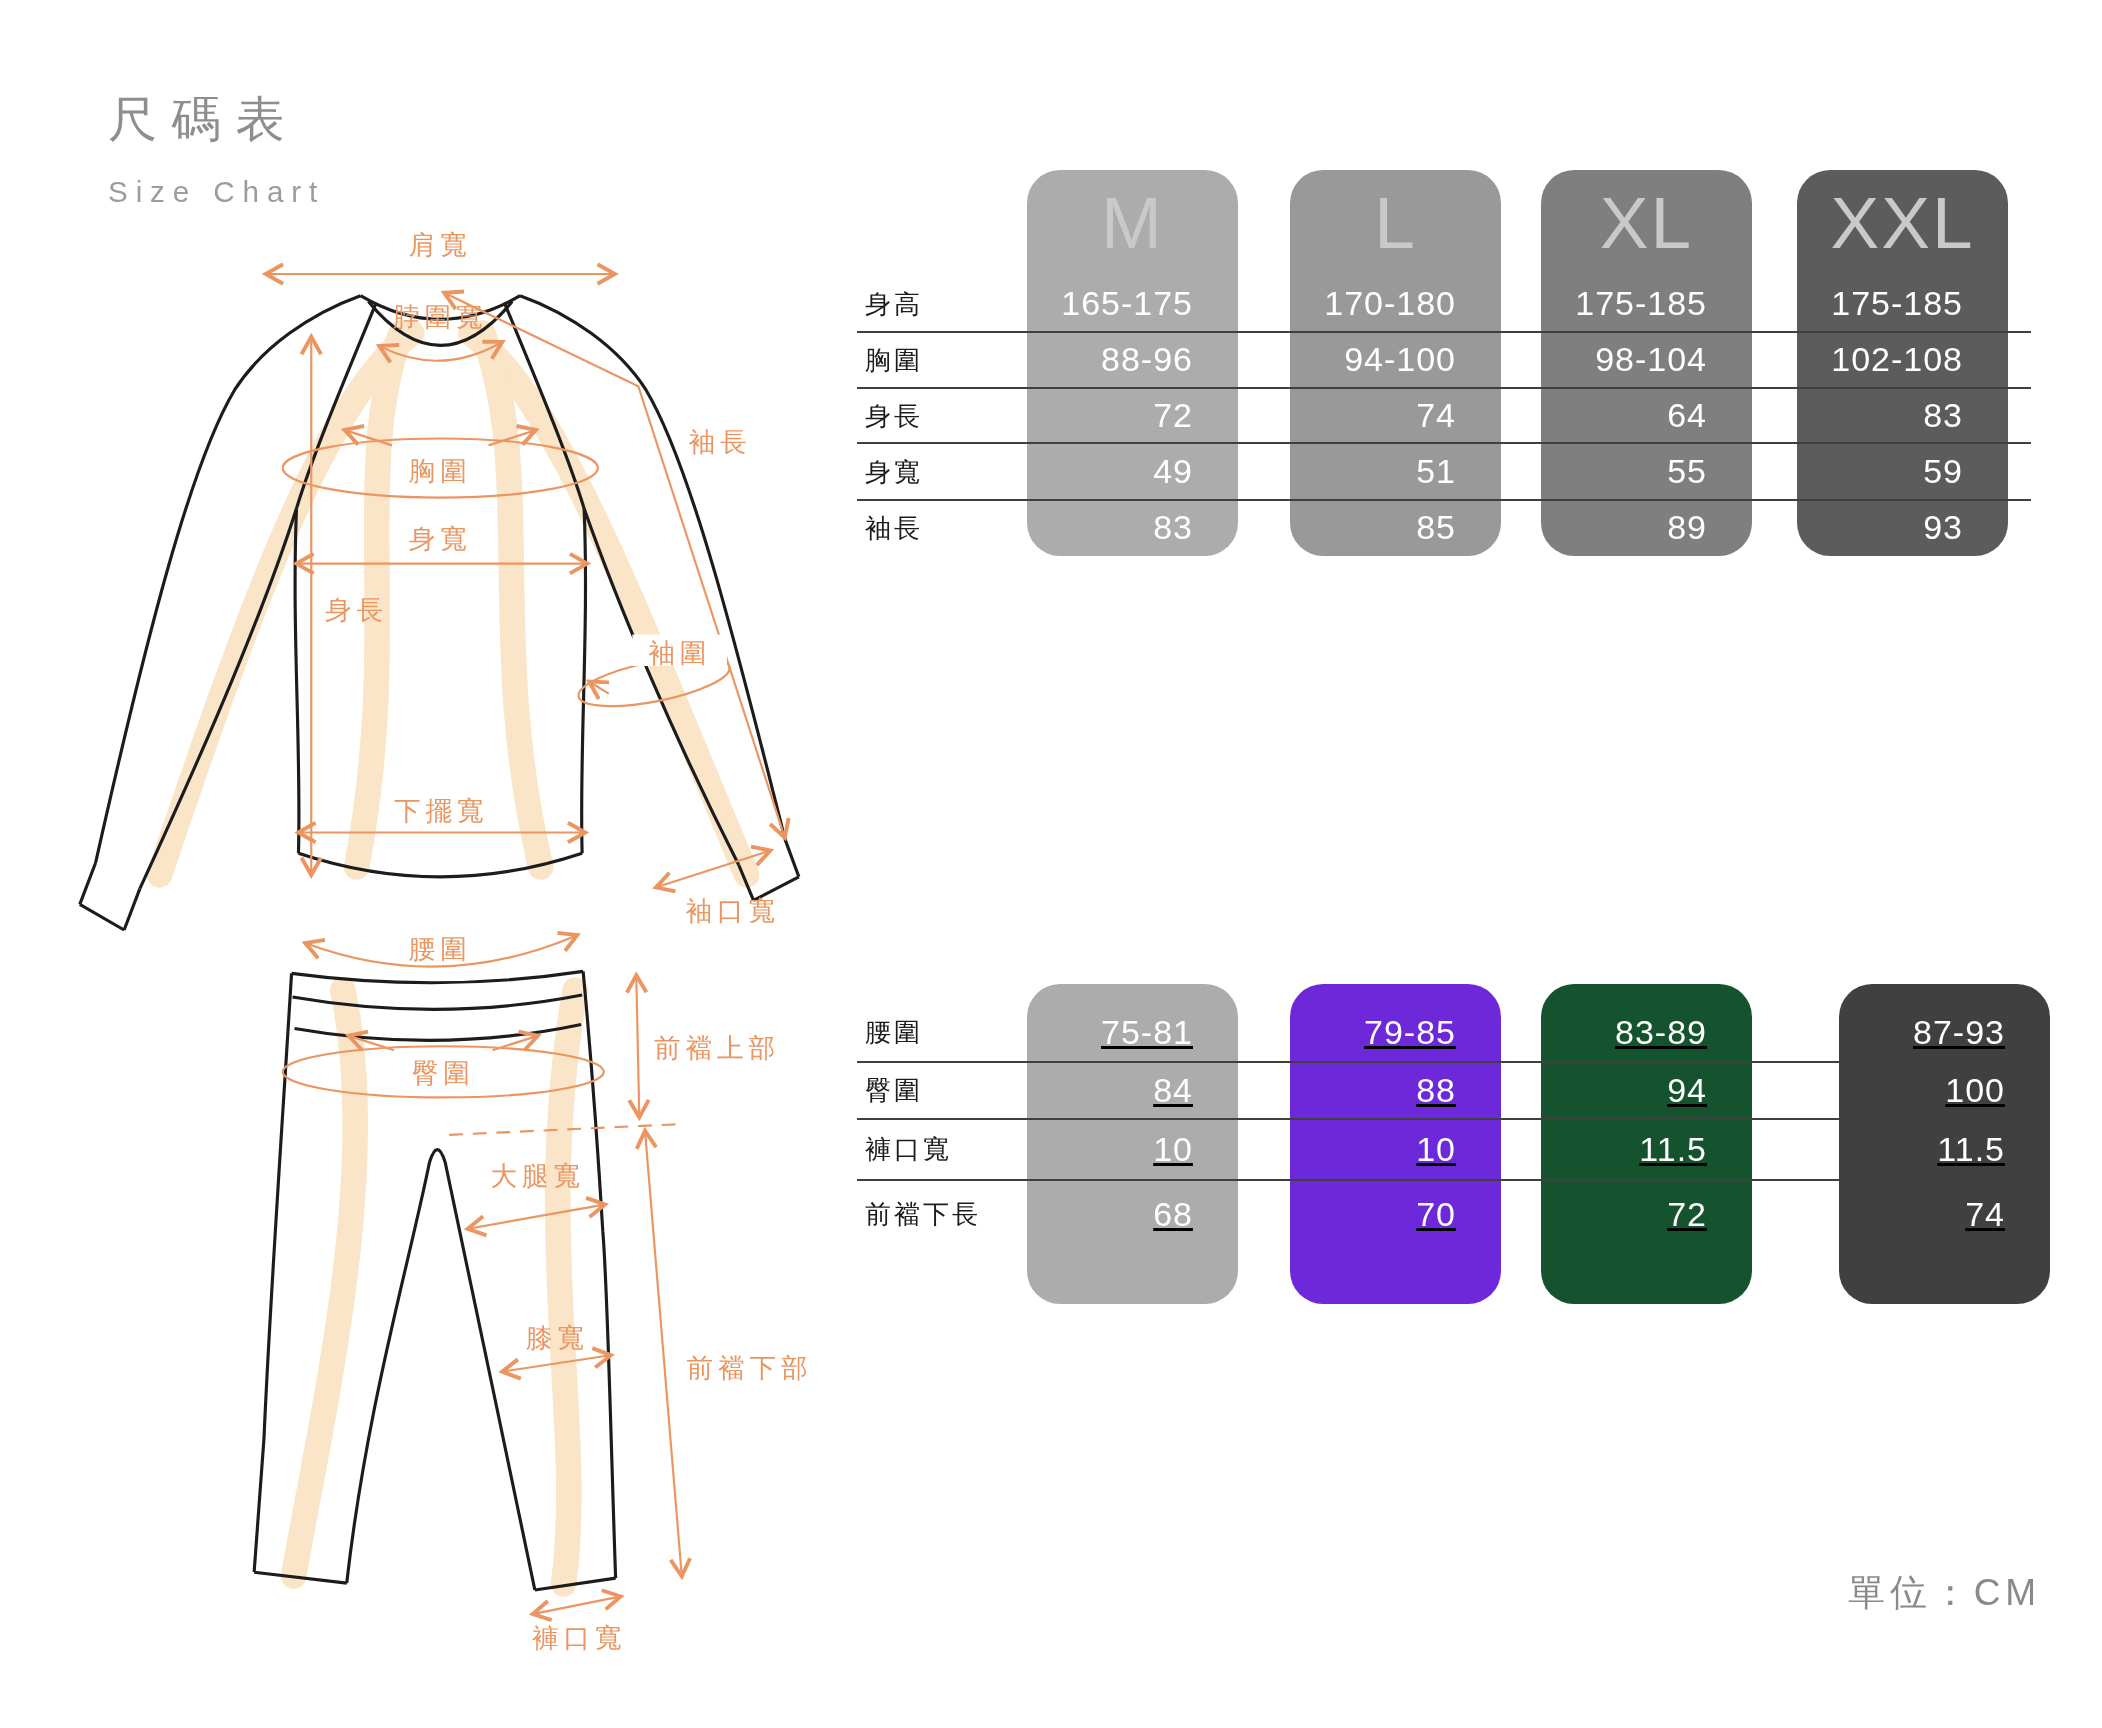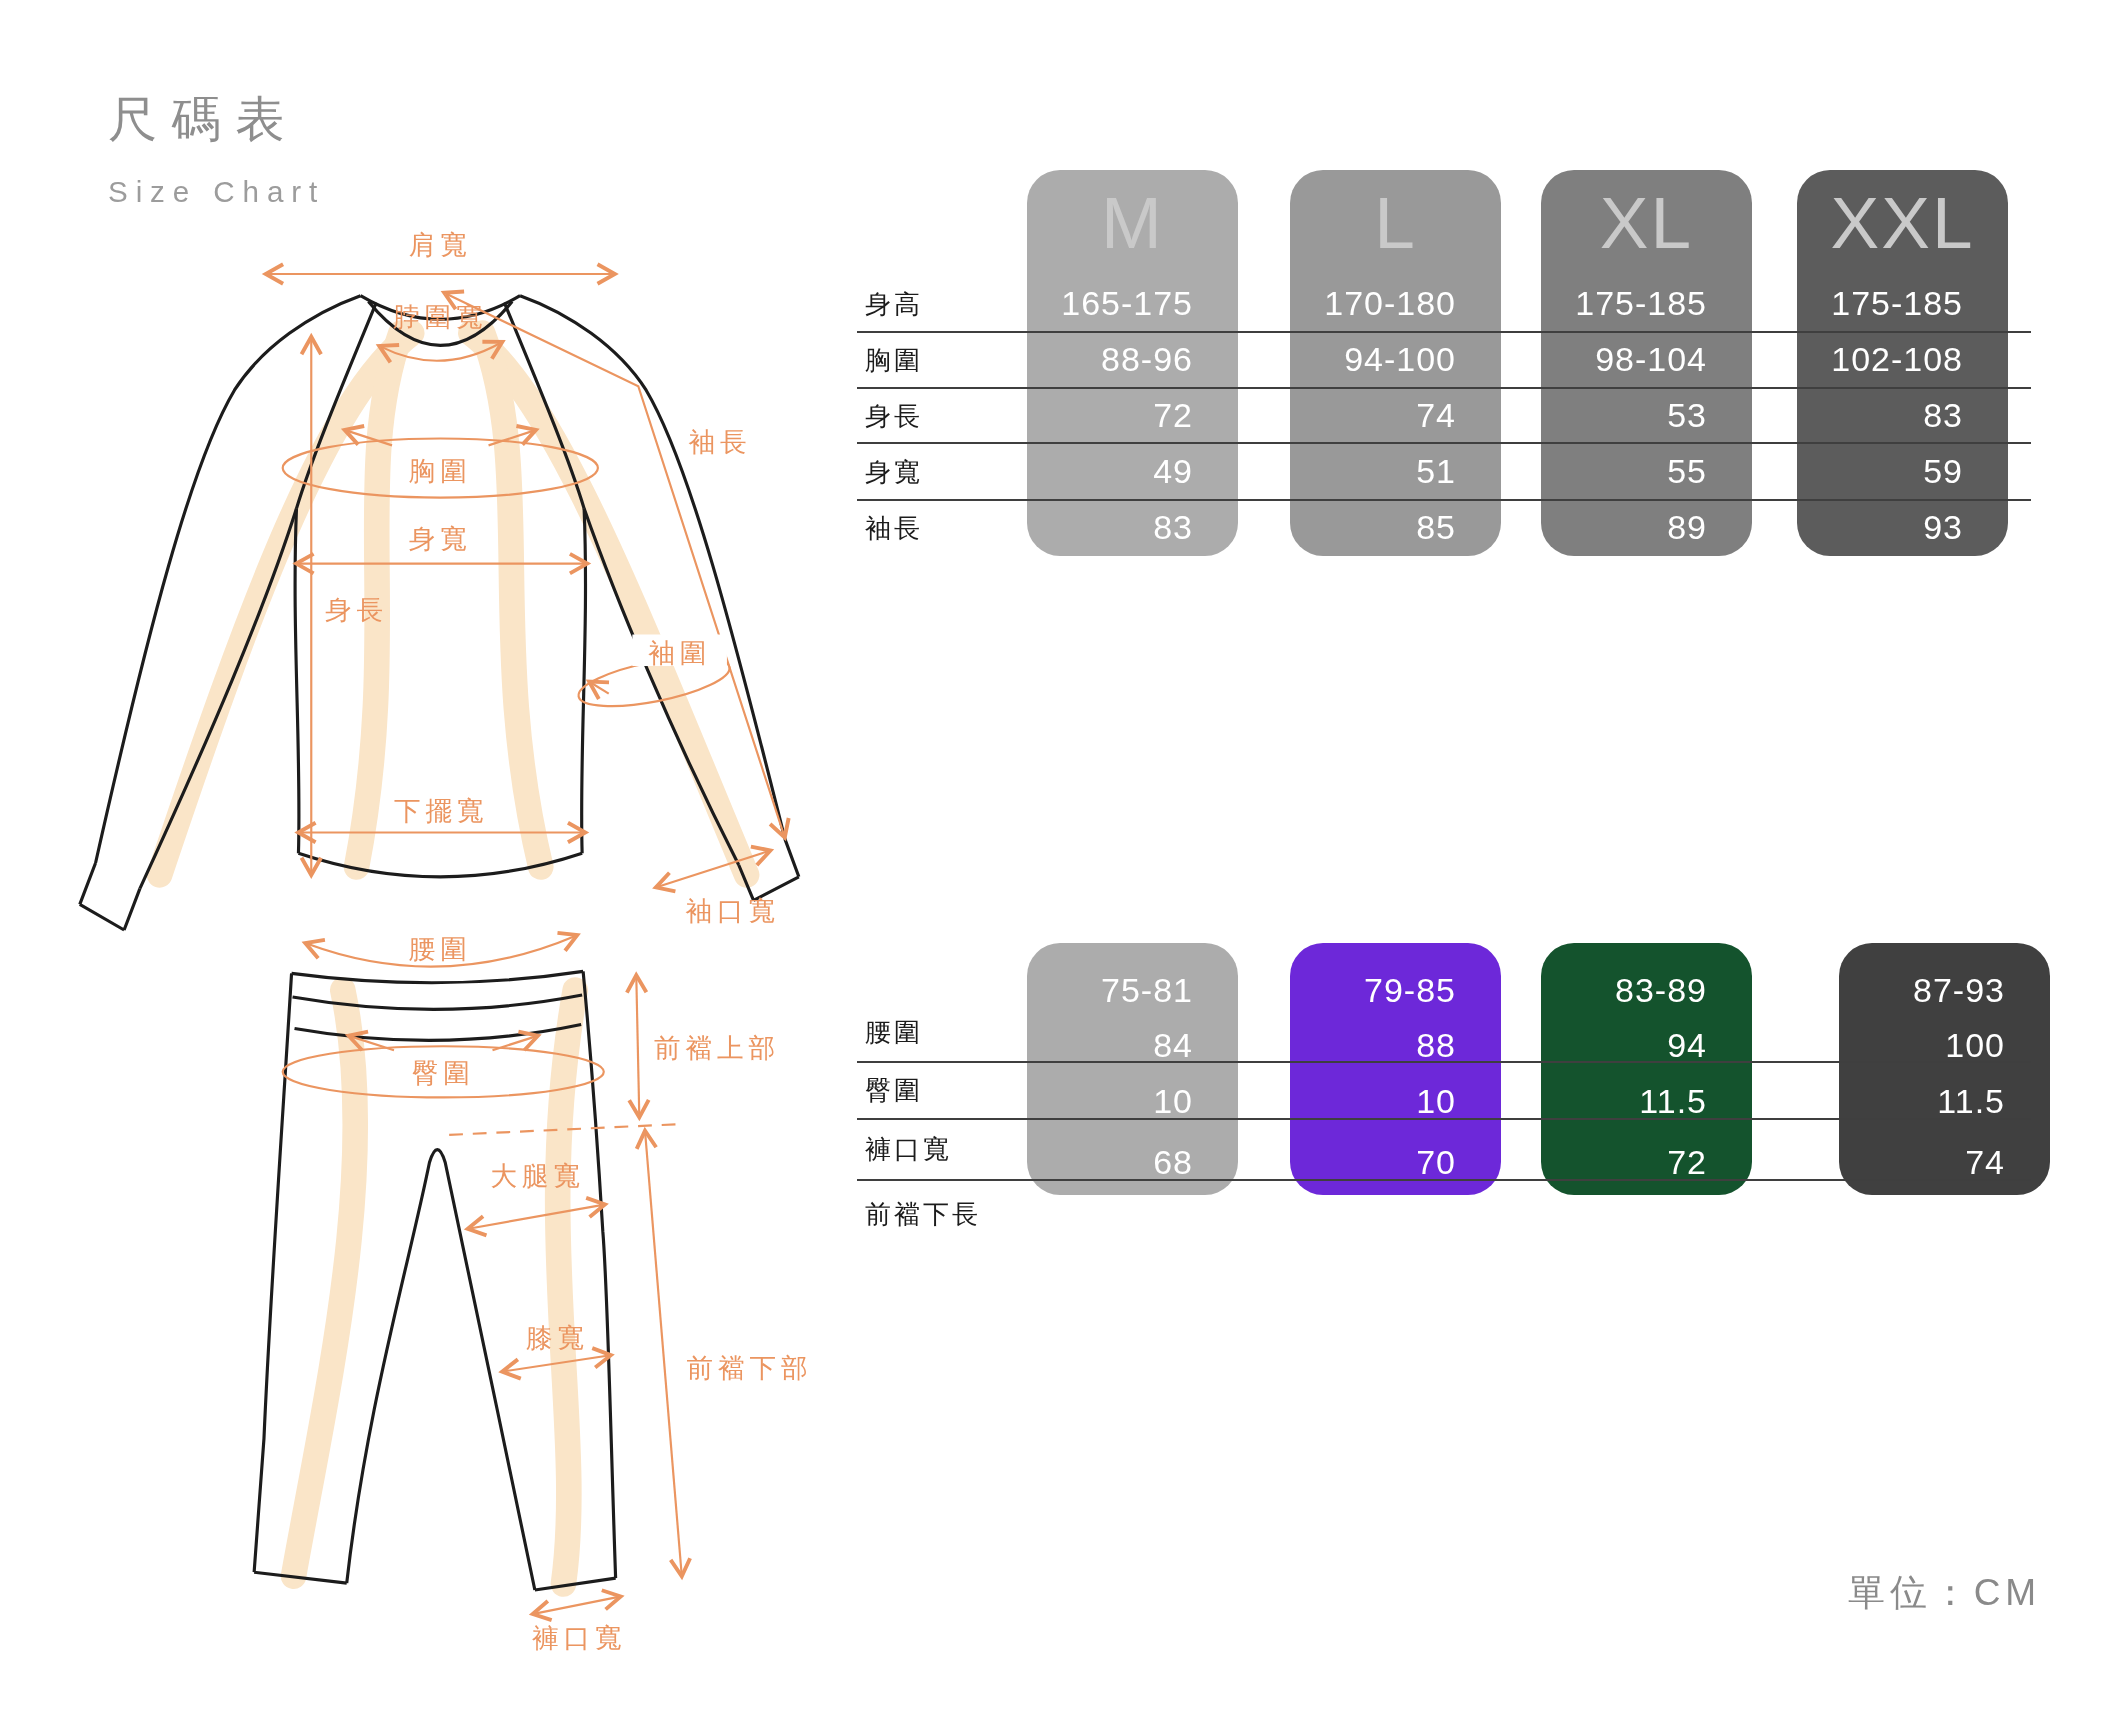--- a/index.html
+++ b/index.html
@@ -6,21 +6,21 @@
   .page{position:relative;width:2102px;height:1729px;background:#ffffff;overflow:hidden;
         font-family:"Liberation Sans","DejaVu Sans",sans-serif;}
   
   .title{position:absolute;left:108px;top:87px;font-size:49px;letter-spacing:14.8px;
          color:#8e8e8e;font-weight:400;}
   .subtitle{position:absolute;left:108px;top:175px;font-size:29.6px;letter-spacing:7.9px;
             color:#9c9c9c;font-weight:400;}
   
   .col{position:absolute;width:211px;border-radius:33px;display:flex;flex-direction:column;}
   .t1{top:170px;height:386px;}
-  .t2{top:943px;height:252px;}
+  .t2{top:984px;height:320px;text-decoration:underline;}
   .c0{left:1027px}.c1{left:1290px}.c2{left:1541px}.c3{left:1797px}
   .hdr{height:105px;display:flex;align-items:center;justify-content:center;
        font-size:73px;font-weight:400;color:#c9c9c9;letter-spacing:2px;}
   .cell{height:56px;display:flex;align-items:center;justify-content:flex-end;
         padding-right:45px;color:#ffffff;font-size:34px;letter-spacing:1px;
         box-sizing:border-box;font-weight:400;}
   .t2 .cell.r0{height:78px;padding-top:19.7px;}
   .t2 .cell.r1{height:57px;}
   .t2 .cell.r2{height:61px;}
   .t2 .cell.r3{height:68px;}
@@ -156,21 +156,21 @@
     <div class="cell">170-180</div>
     <div class="cell">94-100</div>
     <div class="cell">74</div>
     <div class="cell">51</div>
     <div class="cell">85</div>
   </div>
   <div class="col t1 c2" style="background-color: rgb(127, 127, 127);">
     <div class="hdr">XL</div>
     <div class="cell">175-185</div>
     <div class="cell">98-104</div>
-    <div class="cell">53</div>
+    <div class="cell">64</div>
     <div class="cell">55</div>
     <div class="cell">89</div>
   </div>
   <div class="col t1 c3" style="background-color: rgb(92, 92, 92);">
     <div class="hdr">XXL</div>
     <div class="cell">175-185</div>
     <div class="cell">102-108</div>
     <div class="cell">83</div>
     <div class="cell">59</div>
     <div class="cell">93</div>

